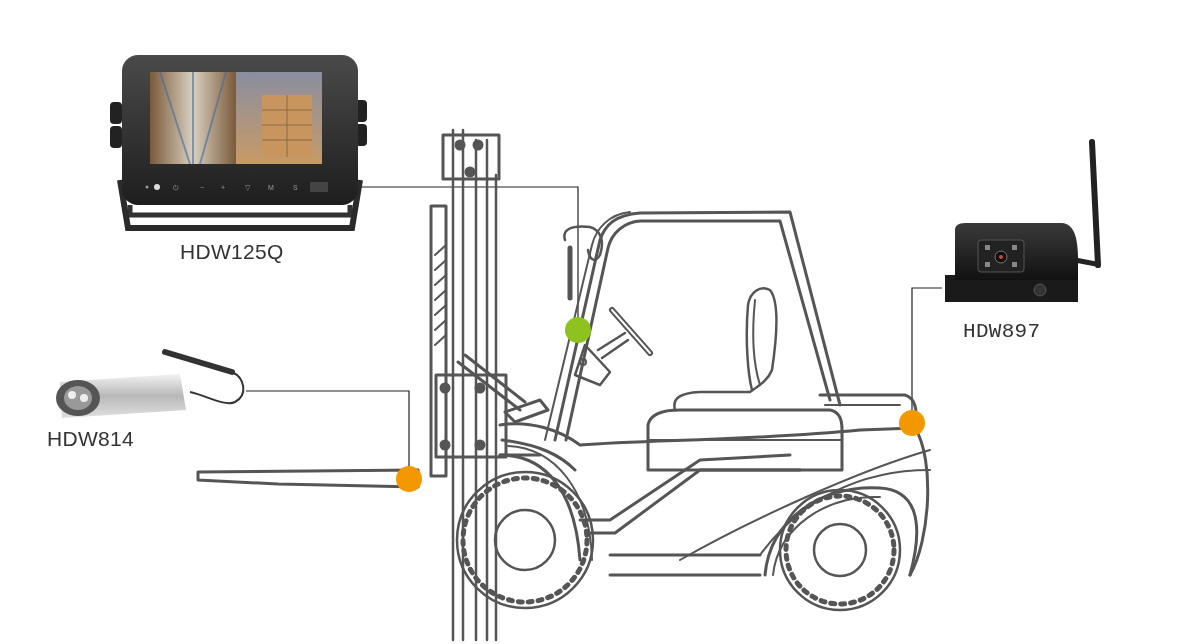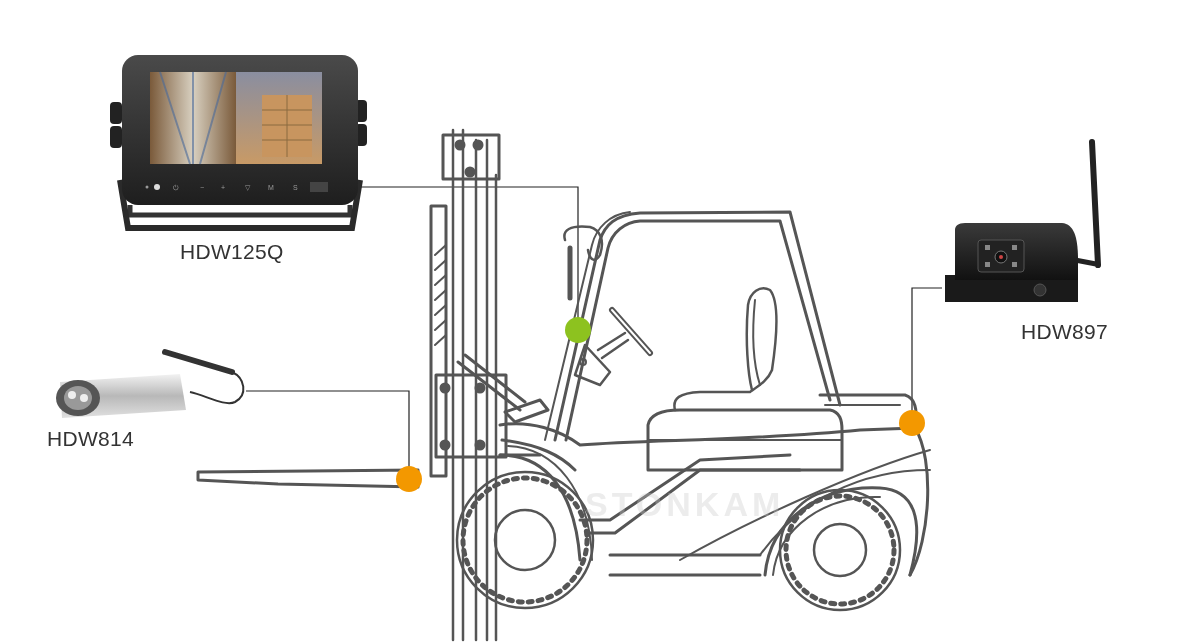--- a/index.html
+++ b/index.html
@@ -165,15 +165,14 @@
     <rect x="985" y="245" width="5" height="5" fill="#888"></rect>
         <rect x="985" y="262" width="5" height="5" fill="#888"></rect>
     <rect x="1012" y="245" width="5" height="5" fill="#888"></rect>
         <rect x="1012" y="262" width="5" height="5" fill="#888"></rect>
     <circle cx="1040" cy="290" r="6" fill="#333" stroke="#555"></circle>
   </g>
 </svg>
 
   <div class="label" style="left:180px; top:240px;">HDW125Q</div>
   <div class="label" style="left:47px; top:427px;">HDW814</div>
-  <div class="label" style="left:1021px; top:320px;">HDW897</div>
-  <div class="watermark">STONKAM</div>
+  <div class="label" style="left:963px; top:320px;font-family:Liberation Mono, monospace;">HDW897</div>
 </div>
 
 </body></html>

